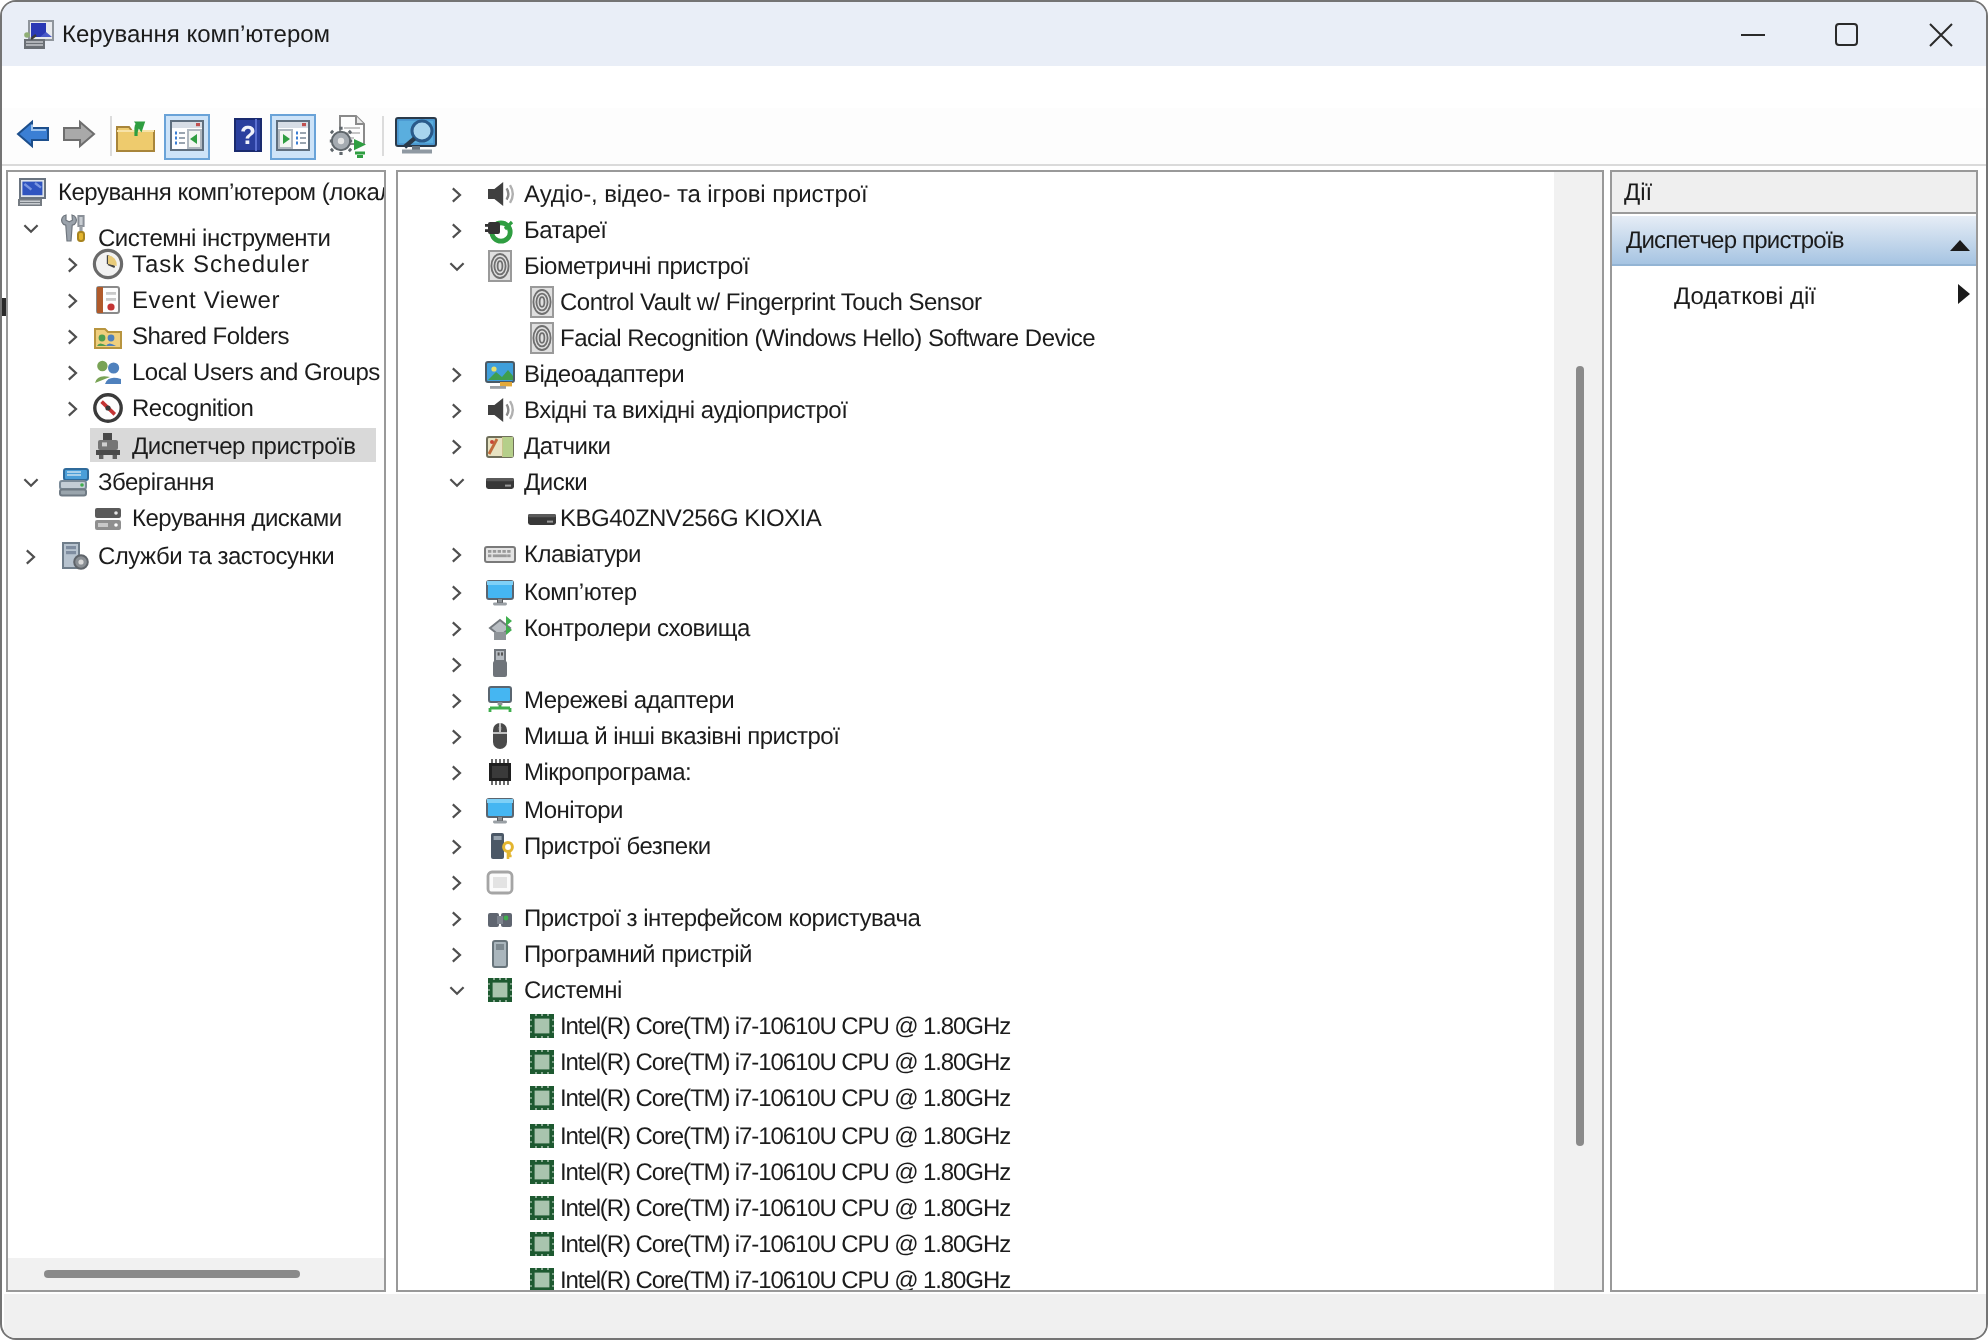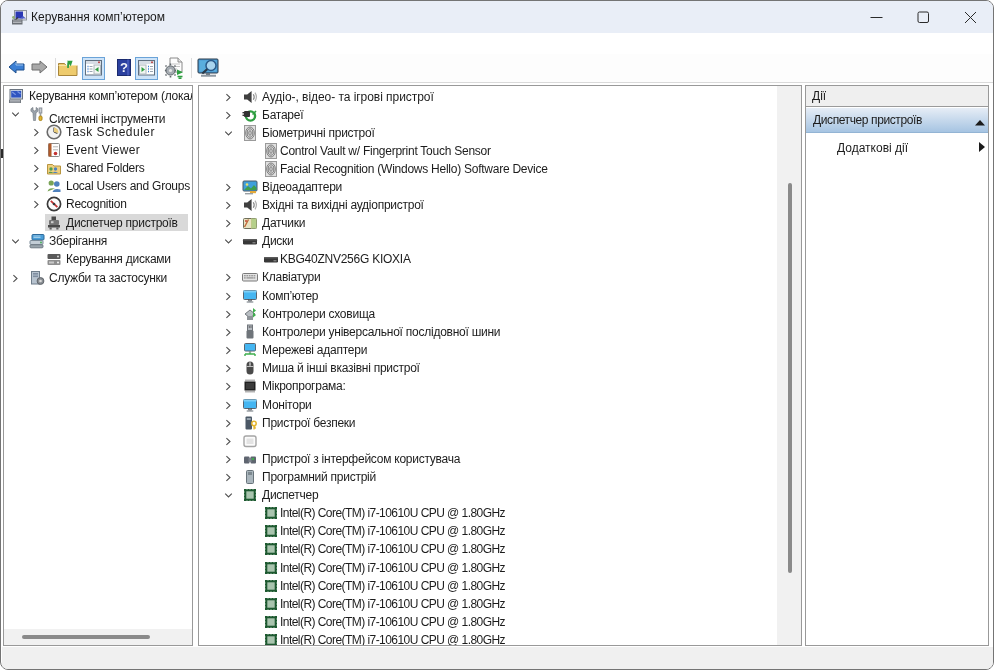--- a/index.html
+++ b/index.html
@@ -454,21 +454,20 @@
       <svg class="abs" style="left:43px;top:220px" width="16" height="16" viewBox="0 0 16 16">
         <use href="#g-stoc"></use>
       </svg>
       <div class="abs" style="left:63px;top:221px;font-size:12px;color:#1c1c1c;white-space:nowrap;letter-spacing:-0.25px">Контролери сховища</div>
       <svg class="abs" style="left:24px;top:241px" width="11" height="11">
         <use href="#g-chevr"></use>
       </svg>
       <svg class="abs" style="left:43px;top:238px" width="16" height="16" viewBox="0 0 16 16">
         <use href="#g-usb"></use>
       </svg>
-      <div class="abs" style="left:63px;top:239px;font-size:12px;color:#1c1c1c;white-space:nowrap;letter-spacing:-0.25px">Контролери універсальної послідовної шини</div>
       <svg class="abs" style="left:24px;top:259px" width="11" height="11">
         <use href="#g-chevr"></use>
       </svg>
       <svg class="abs" style="left:43px;top:256px" width="16" height="16" viewBox="0 0 16 16">
         <use href="#g-net"></use>
       </svg>
       <div class="abs" style="left:63px;top:257px;font-size:12px;color:#1c1c1c;white-space:nowrap;letter-spacing:-0.25px">Мережеві адаптери</div>
       <svg class="abs" style="left:24px;top:277px" width="11" height="11">
         <use href="#g-chevr"></use>
       </svg>
@@ -516,21 +515,21 @@
       <svg class="abs" style="left:43px;top:383px" width="16" height="16" viewBox="0 0 16 16">
         <use href="#g-soft"></use>
       </svg>
       <div class="abs" style="left:63px;top:384px;font-size:12px;color:#1c1c1c;white-space:nowrap;letter-spacing:-0.25px">Програмний пристрій</div>
       <svg class="abs" style="left:24px;top:404px" width="11" height="11">
         <use href="#g-chevd"></use>
       </svg>
       <svg class="abs" style="left:43px;top:401px" width="16" height="16" viewBox="0 0 16 16">
         <use href="#g-cpu"></use>
       </svg>
-      <div class="abs" style="left:63px;top:402px;font-size:12px;color:#1c1c1c;white-space:nowrap;letter-spacing:-0.25px">Диспетчер</div>
+      <div class="abs" style="left:63px;top:402px;font-size:12px;color:#1c1c1c;white-space:nowrap;letter-spacing:-0.25px">Системні</div>
       <svg class="abs" style="left:64px;top:419px" width="16" height="16" viewBox="0 0 16 16">
         <use href="#g-cpu"></use>
       </svg>
       <div class="abs" style="left:81px;top:420px;font-size:12px;color:#1c1c1c;white-space:nowrap;letter-spacing:-0.55px">Intel(R) Core(TM) i7-10610U CPU @ 1.80GHz</div>
       <svg class="abs" style="left:64px;top:437px" width="16" height="16" viewBox="0 0 16 16">
         <use href="#g-cpu"></use>
       </svg>
       <div class="abs" style="left:81px;top:438px;font-size:12px;color:#1c1c1c;white-space:nowrap;letter-spacing:-0.55px">Intel(R) Core(TM) i7-10610U CPU @ 1.80GHz</div>
       <svg class="abs" style="left:64px;top:455px" width="16" height="16" viewBox="0 0 16 16">
         <use href="#g-cpu"></use>

